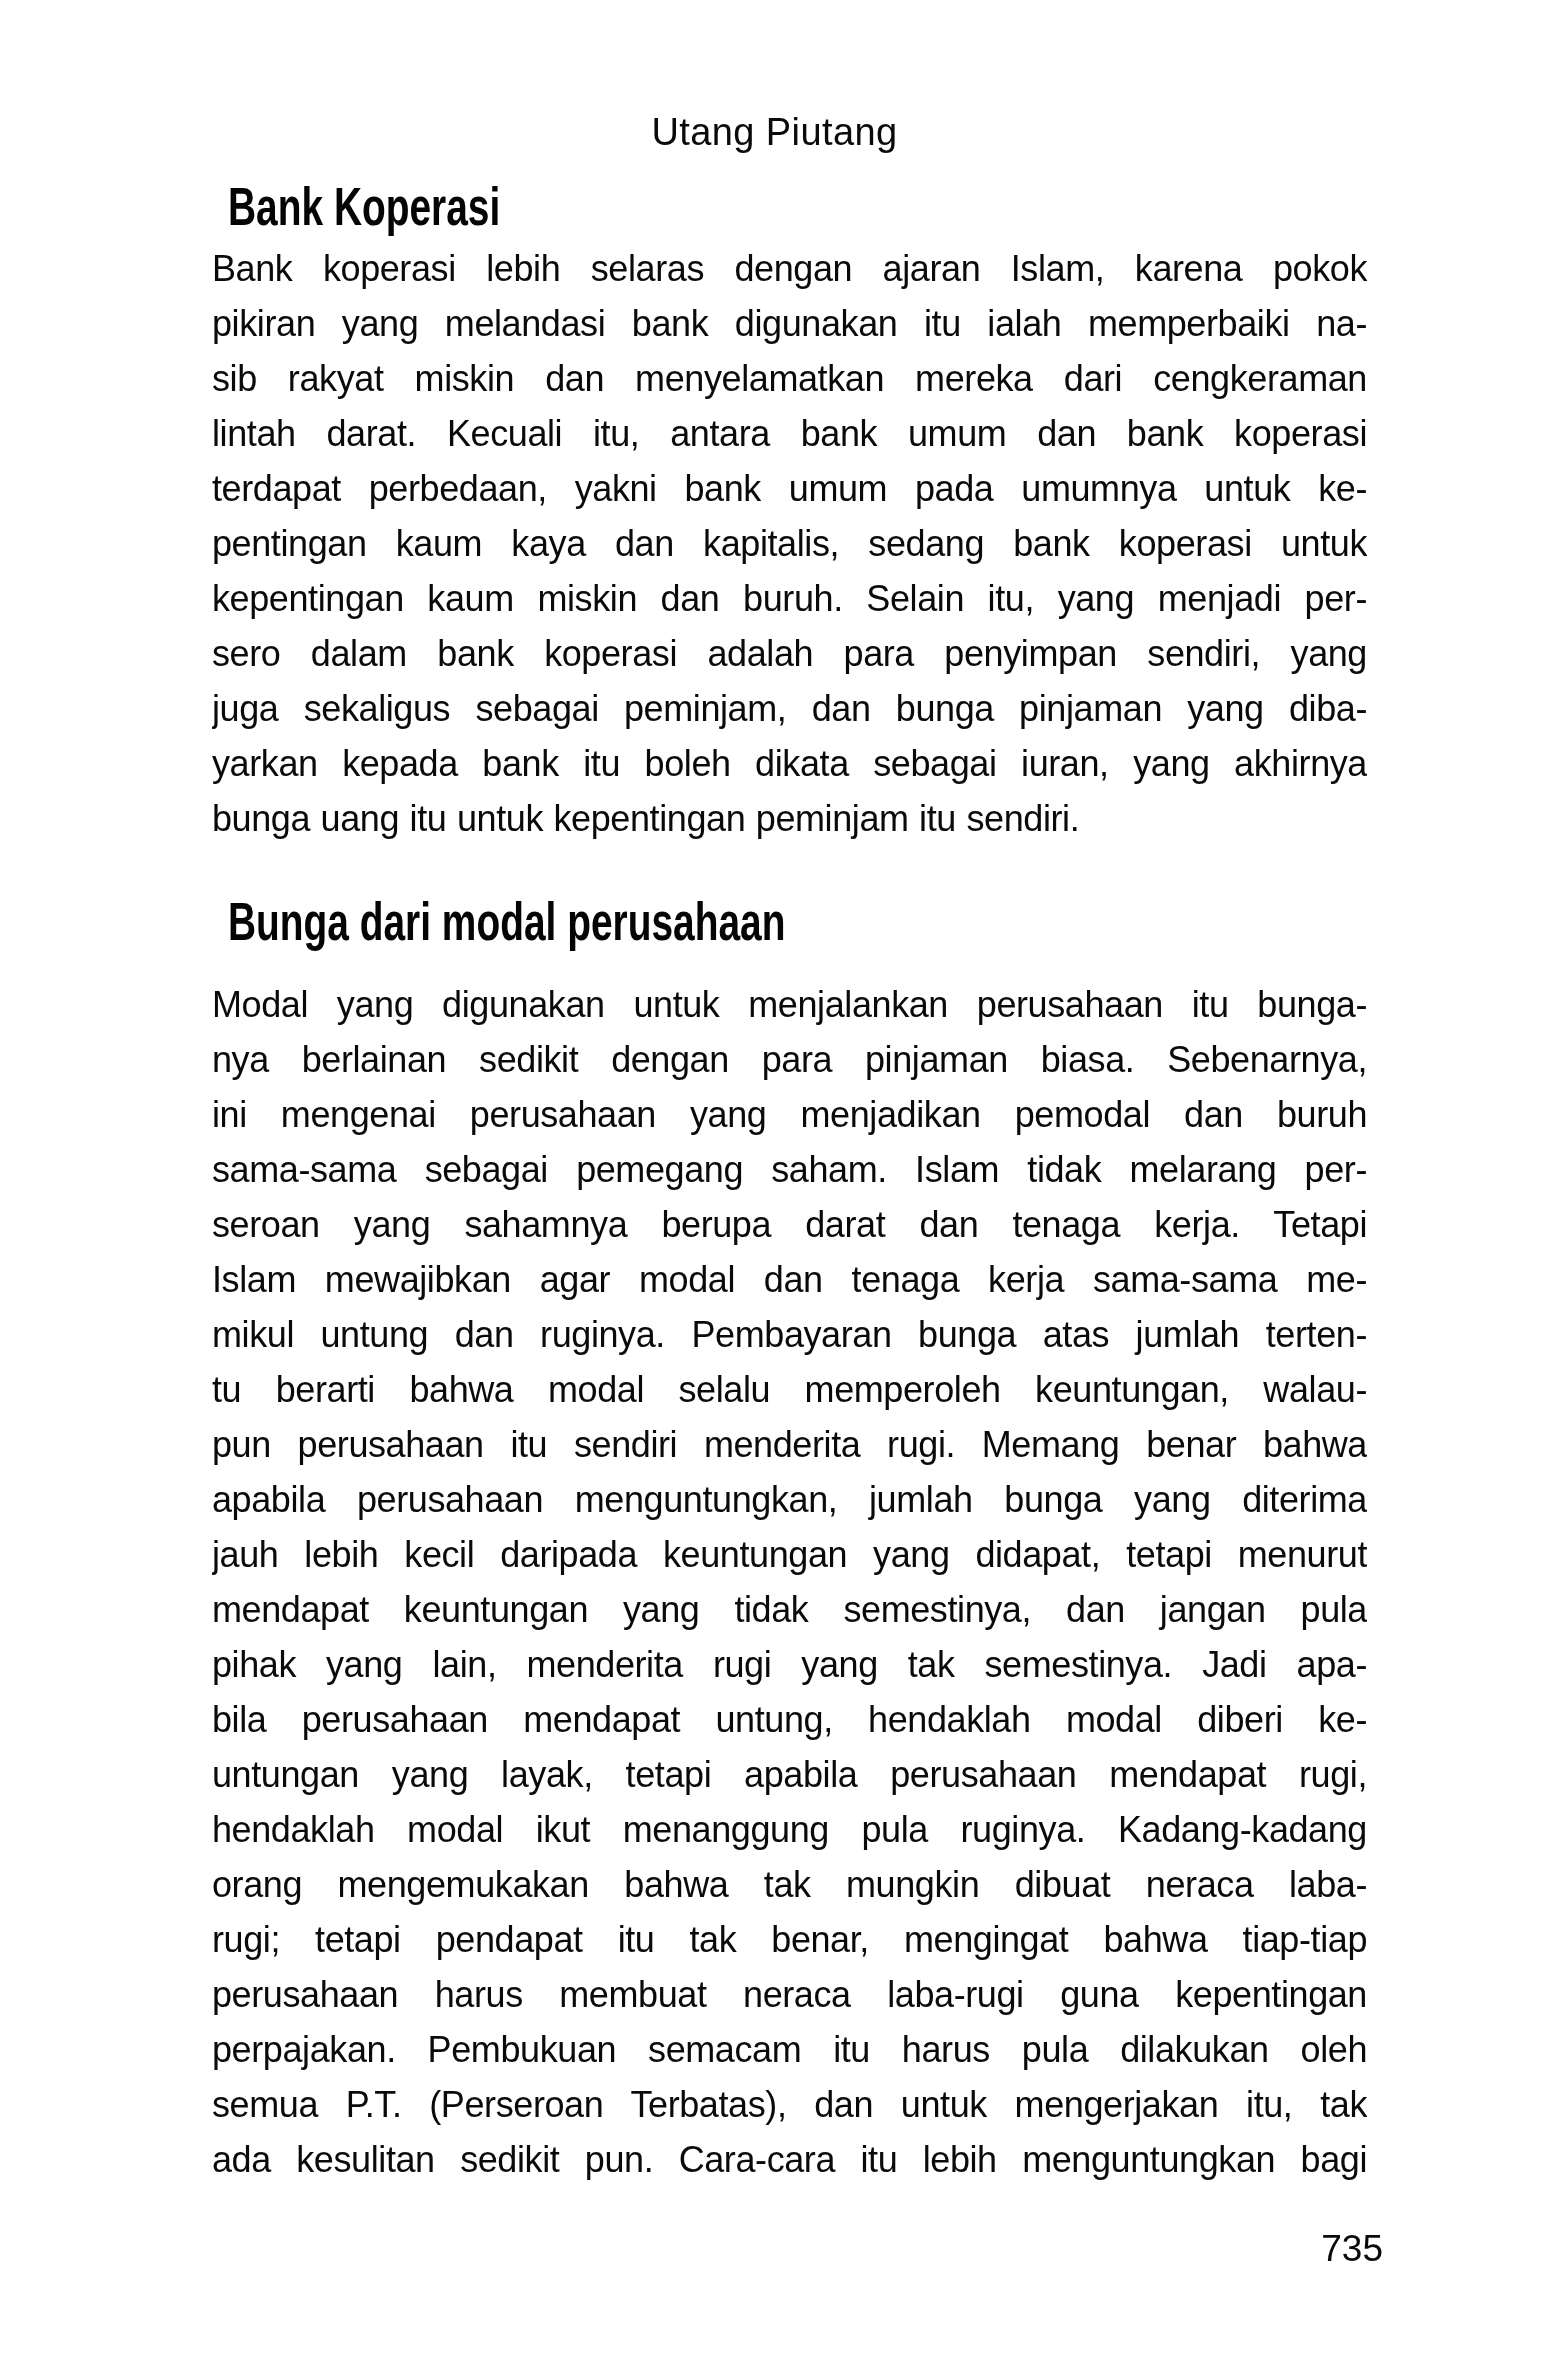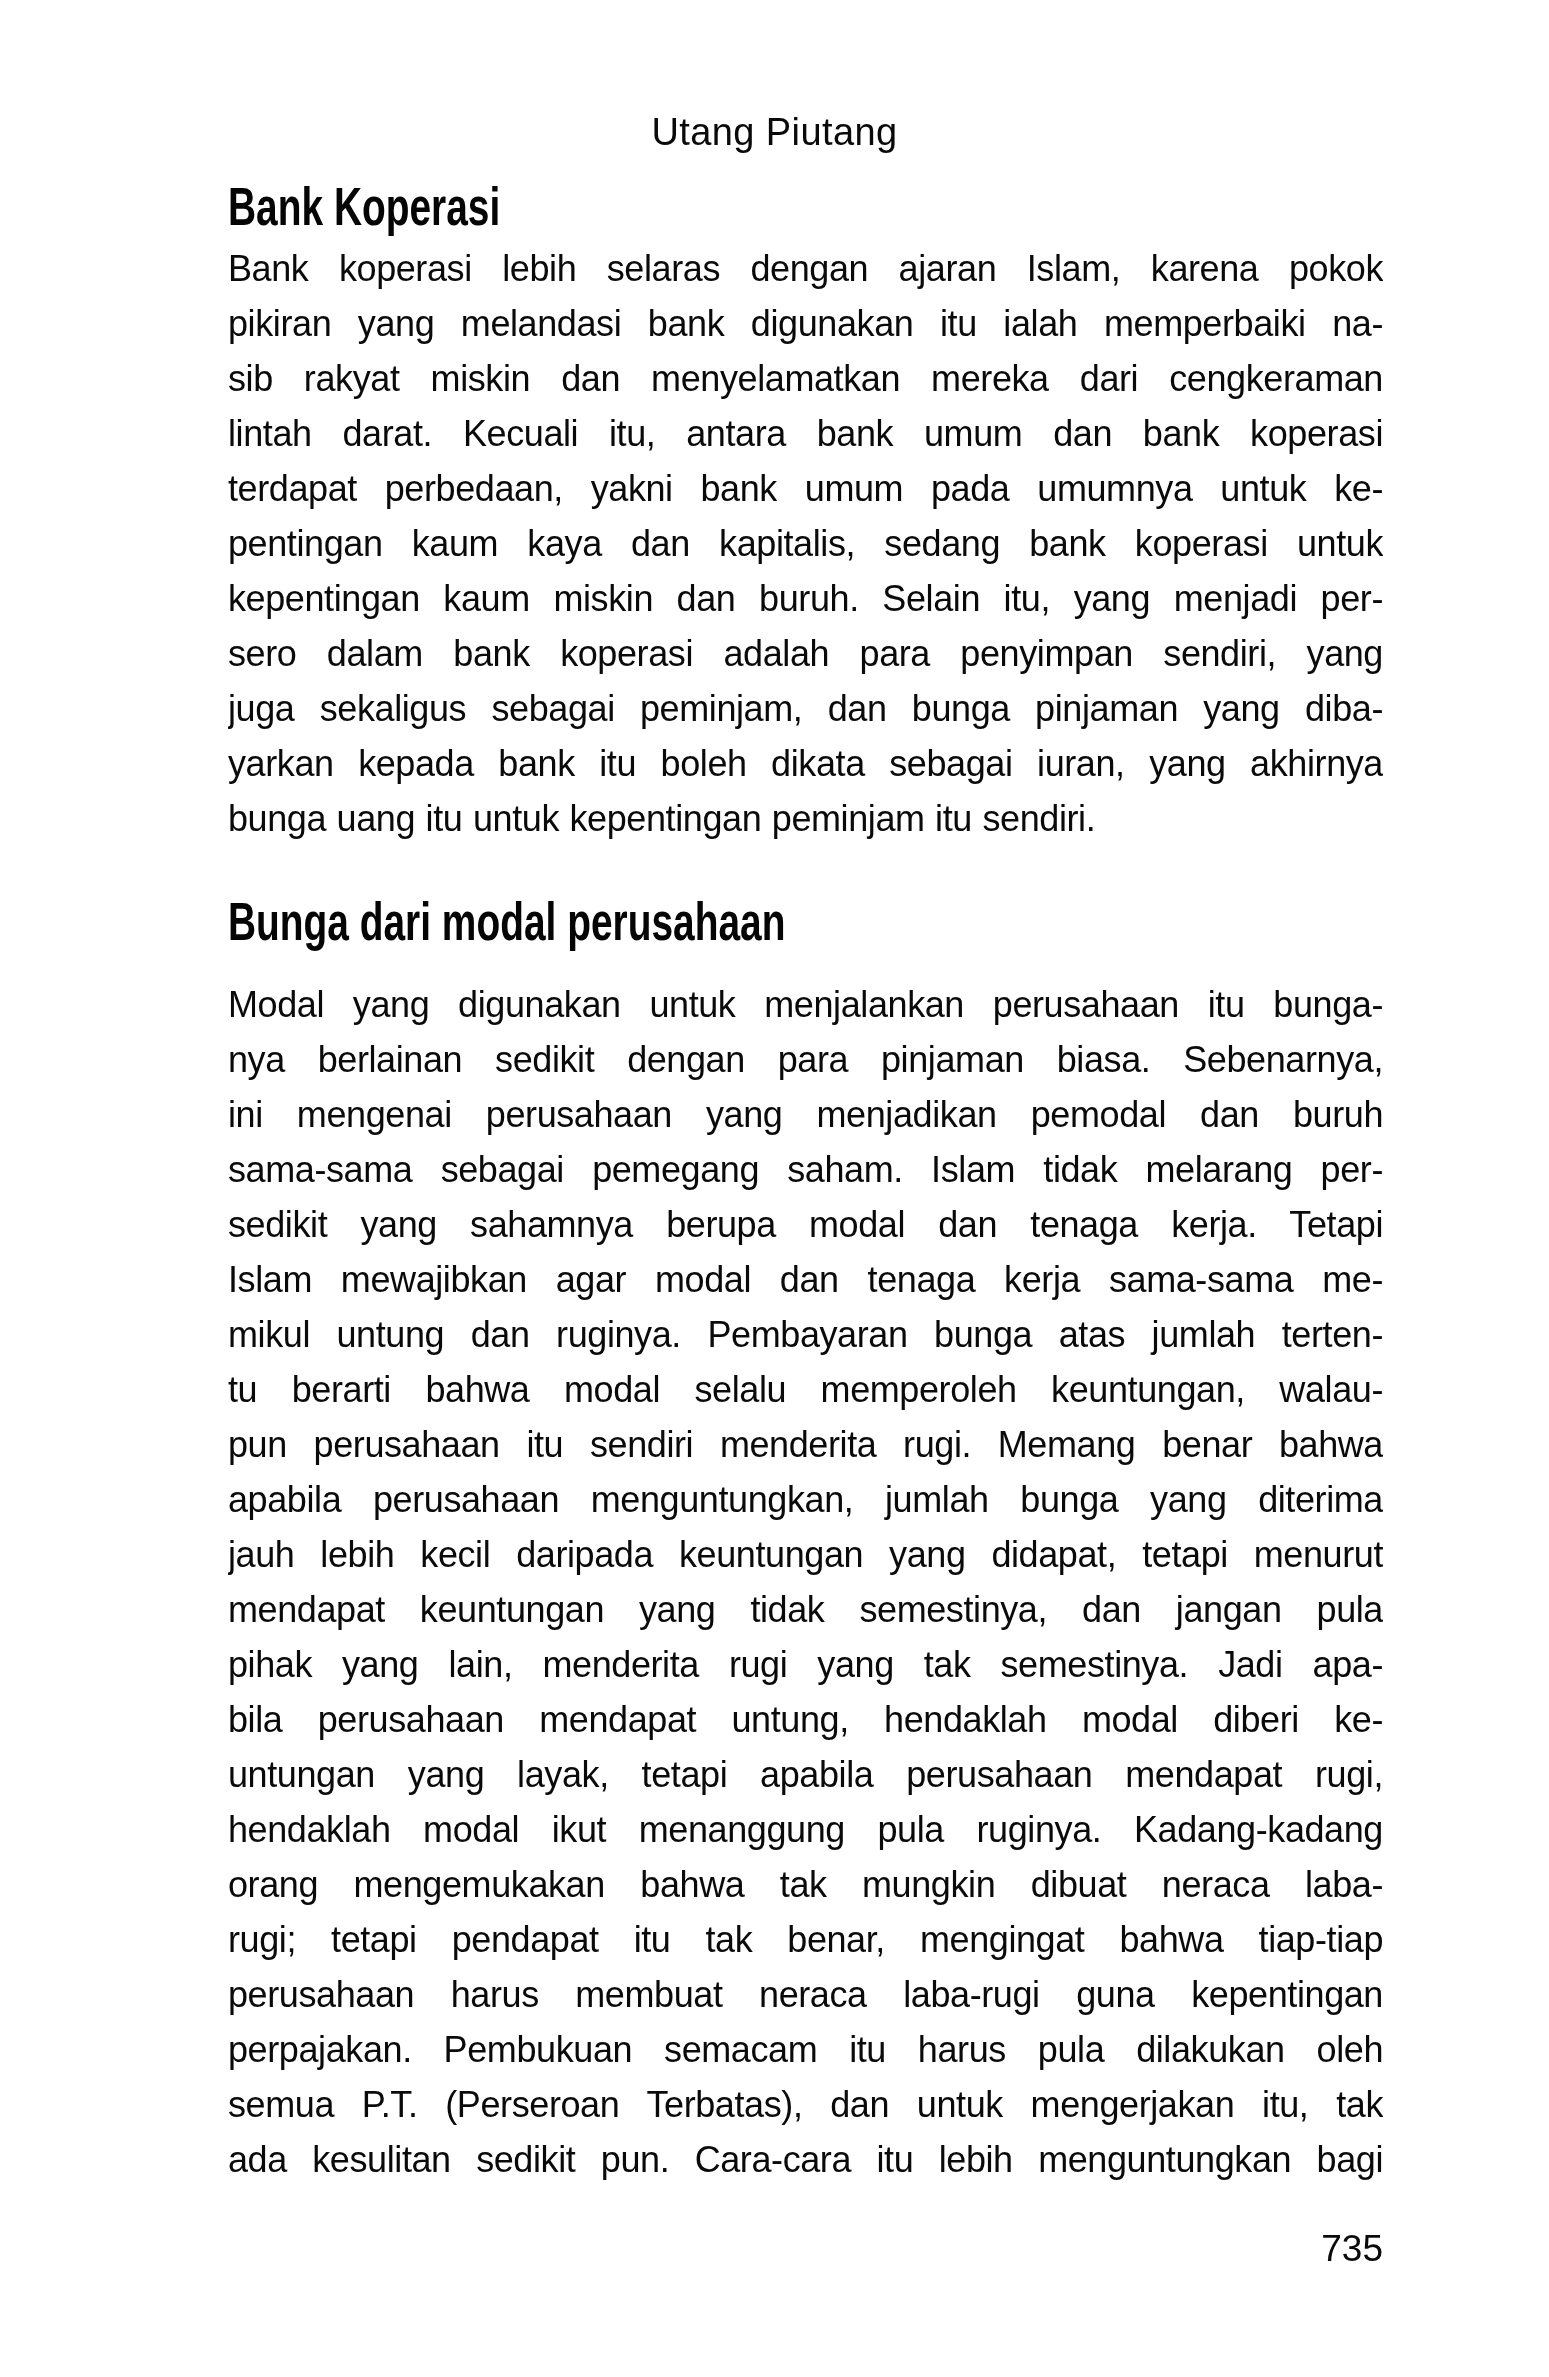--- a/index.html
+++ b/index.html
@@ -36,21 +36,21 @@
     font-weight: 700;
     white-space: nowrap;
     transform: scaleX(0.72);
     transform-origin: 0 50%;
     color: #050505;
   }
   .heading.pos-1 { top: 179px; }
   .heading.pos-2 { top: 894px; }
   .para {
     position: absolute;
-    left: 228px;
+    left: 212px;
     width: 1155px;
   }
   .para.pos-1 { top: 241px; }
   .para.pos-2 { top: 950px; margin-top: 27px; }
   .para .line {
     height: 55px;
     line-height: 55px;
     font-size: 36px;
     letter-spacing: -0.4px;
     word-spacing: 0.9px;
@@ -98,21 +98,21 @@
       <div class="line">bunga uang itu untuk kepentingan peminjam itu sendiri.</div>
     </div>
 
   <h2 class="heading pos-2">Bunga dari modal perusahaan</h2>
 
   <div class="para pos-2">
       <div class="line">Modal yang digunakan untuk menjalankan perusahaan itu bunga-</div>
       <div class="line">nya berlainan sedikit dengan para pinjaman biasa. Sebenarnya,</div>
       <div class="line">ini mengenai perusahaan yang menjadikan pemodal dan buruh</div>
       <div class="line">sama-sama sebagai pemegang saham. Islam tidak melarang per-</div>
-      <div class="line">sedikit yang sahamnya berupa modal dan tenaga kerja. Tetapi</div>
+      <div class="line">seroan yang sahamnya berupa darat dan tenaga kerja. Tetapi</div>
       <div class="line">Islam mewajibkan agar modal dan tenaga kerja sama-sama me-</div>
       <div class="line">mikul untung dan ruginya. Pembayaran bunga atas jumlah terten-</div>
       <div class="line">tu berarti bahwa modal selalu memperoleh keuntungan, walau-</div>
       <div class="line">pun perusahaan itu sendiri menderita rugi. Memang benar bahwa</div>
       <div class="line">apabila perusahaan menguntungkan, jumlah bunga yang diterima</div>
       <div class="line">jauh lebih kecil daripada keuntungan yang didapat, tetapi menurut</div>
       <div class="line">mendapat keuntungan yang tidak semestinya, dan jangan pula</div>
       <div class="line">pihak yang lain, menderita rugi yang tak semestinya. Jadi apa-</div>
       <div class="line">bila perusahaan mendapat untung, hendaklah modal diberi ke-</div>
       <div class="line">untungan yang layak, tetapi apabila perusahaan mendapat rugi,</div>

